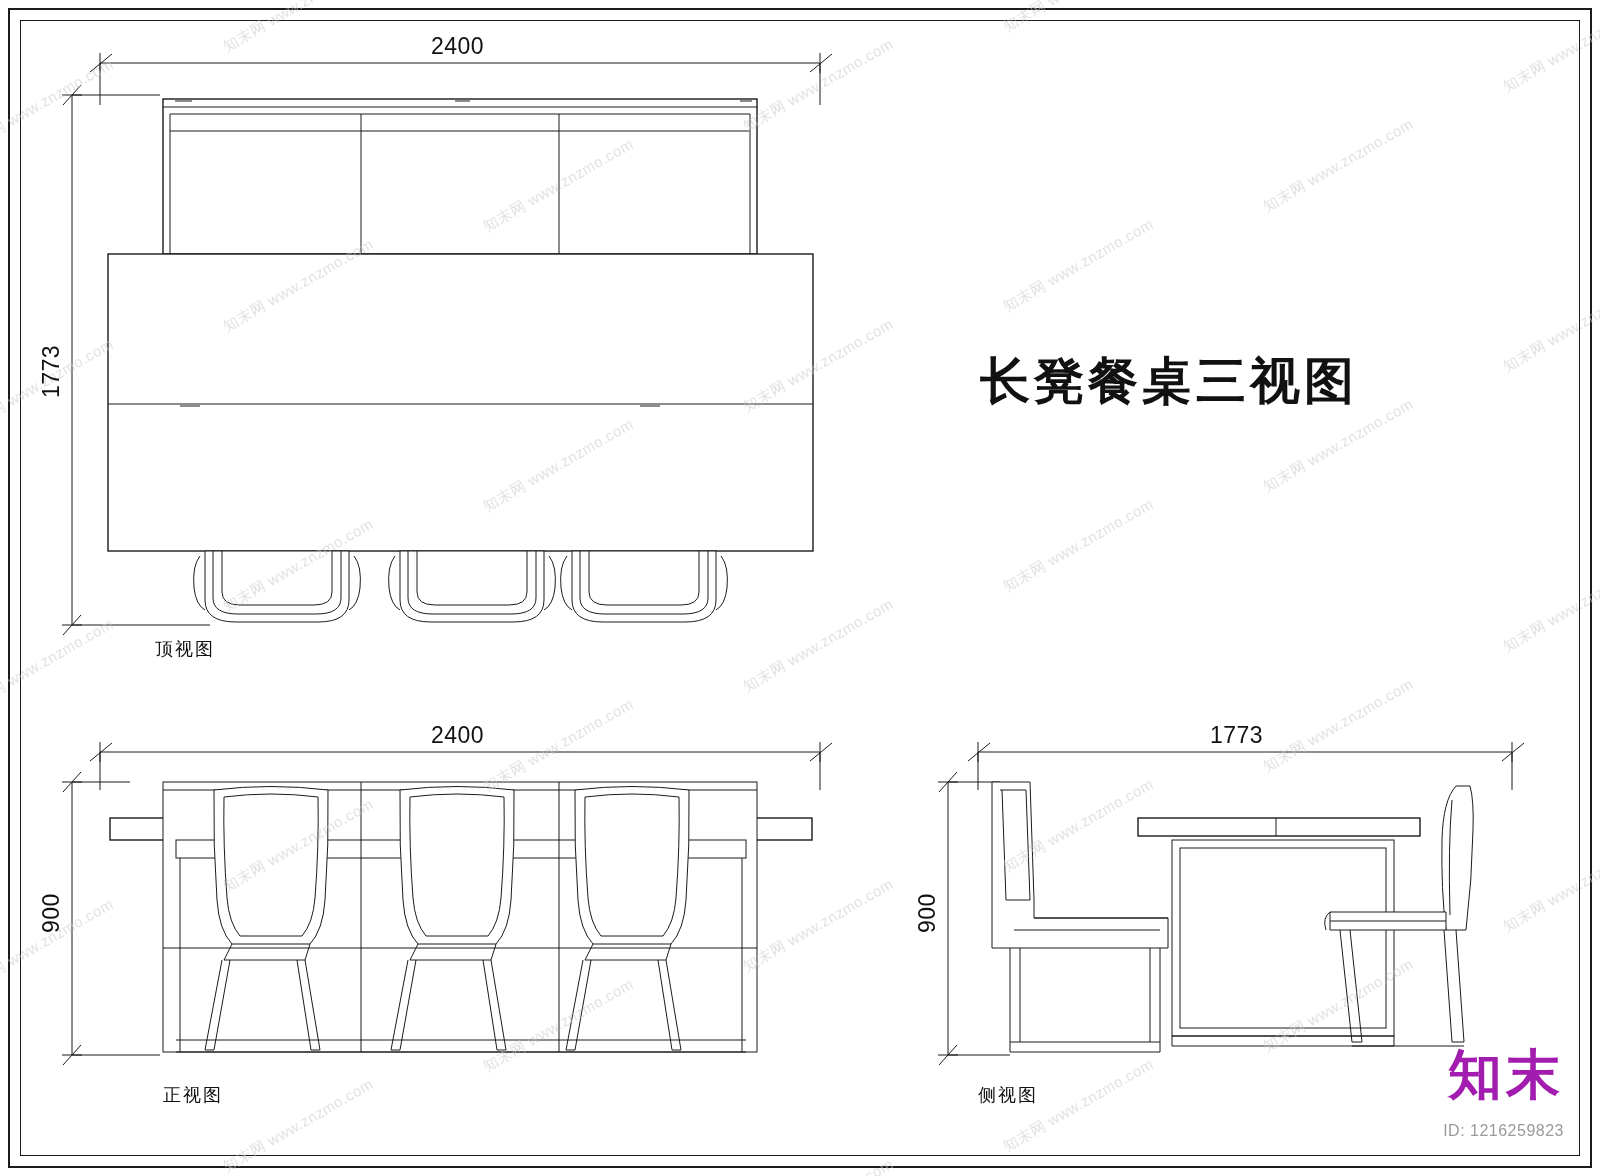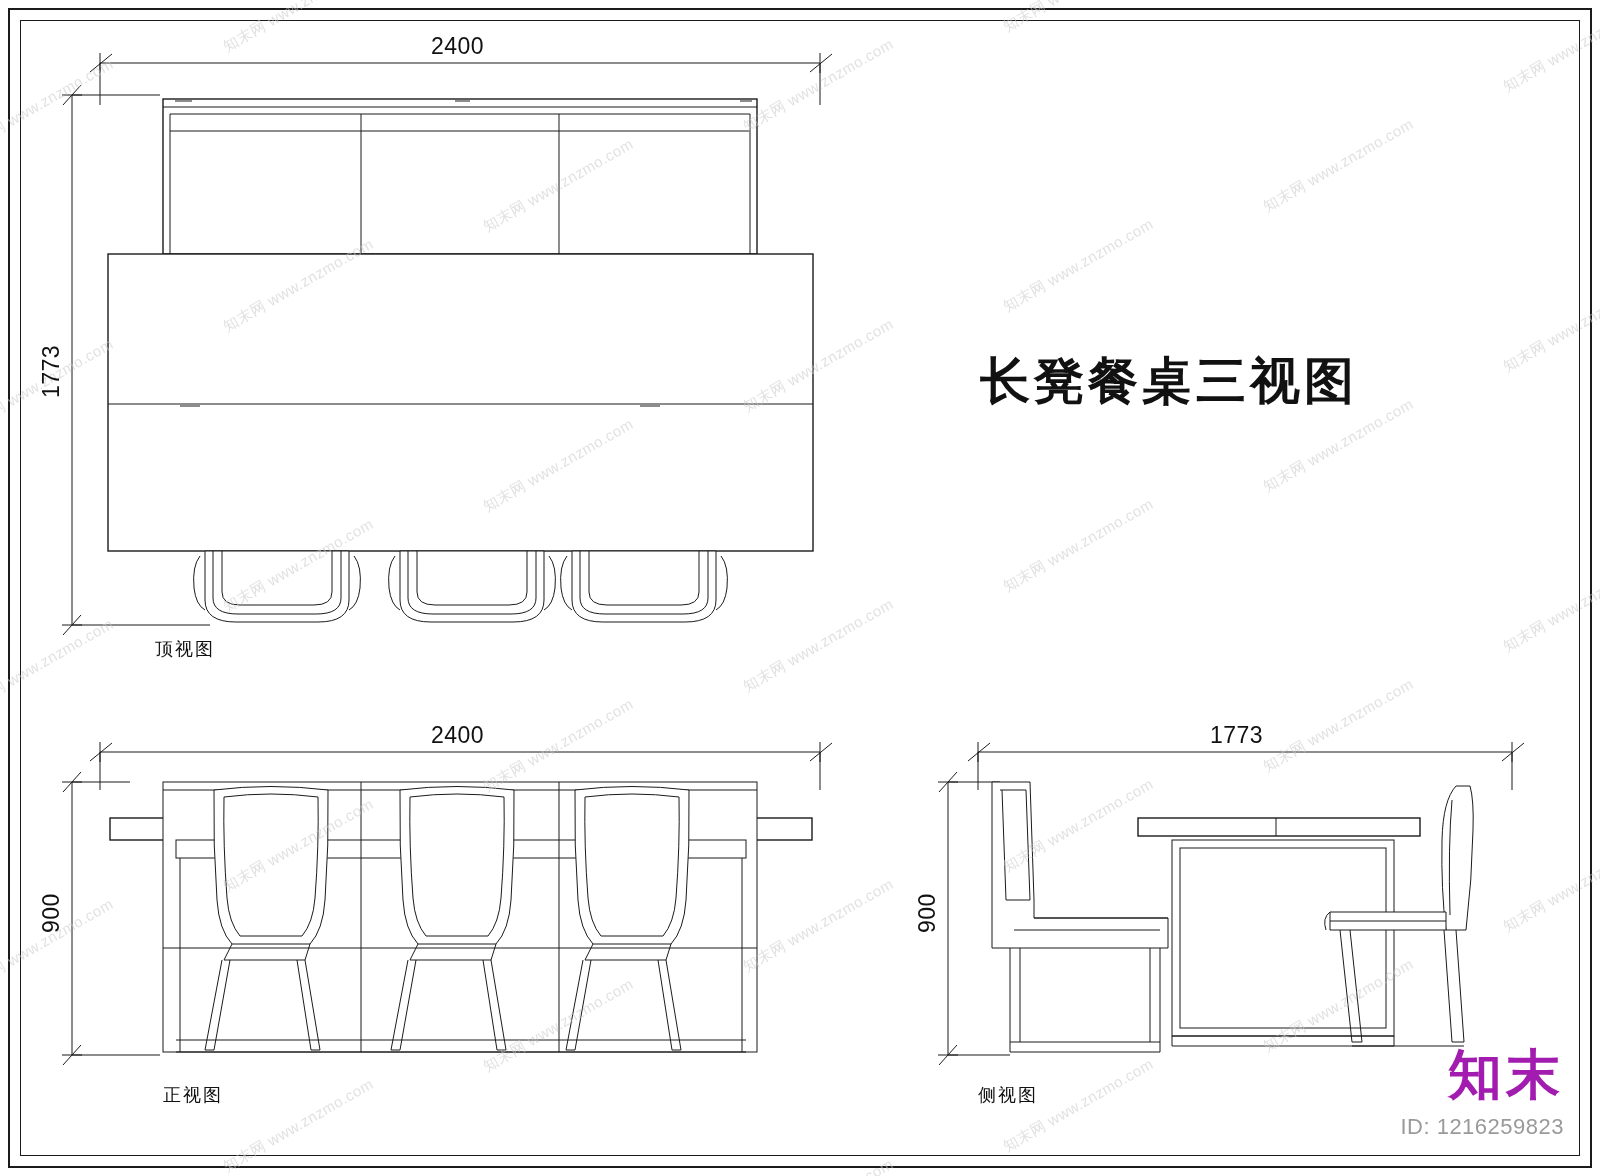--- a/index.html
+++ b/index.html
@@ -95,21 +95,21 @@
     font-weight:700;
     color:#a21caf;
     line-height:1;
     letter-spacing:4px;
   }
   .id-text {
     position:absolute;
     right:36px; bottom:36px;
     z-index:7;
     font-family:"Liberation Sans", sans-serif;
-    font-size:22px;
+    font-size:16px;
     color:#9a9a9a;
     letter-spacing:.5px;
   }
 </style>
 </head>
 <body>
 
 <div class="page">
 
   <div class="border-outer"></div>

